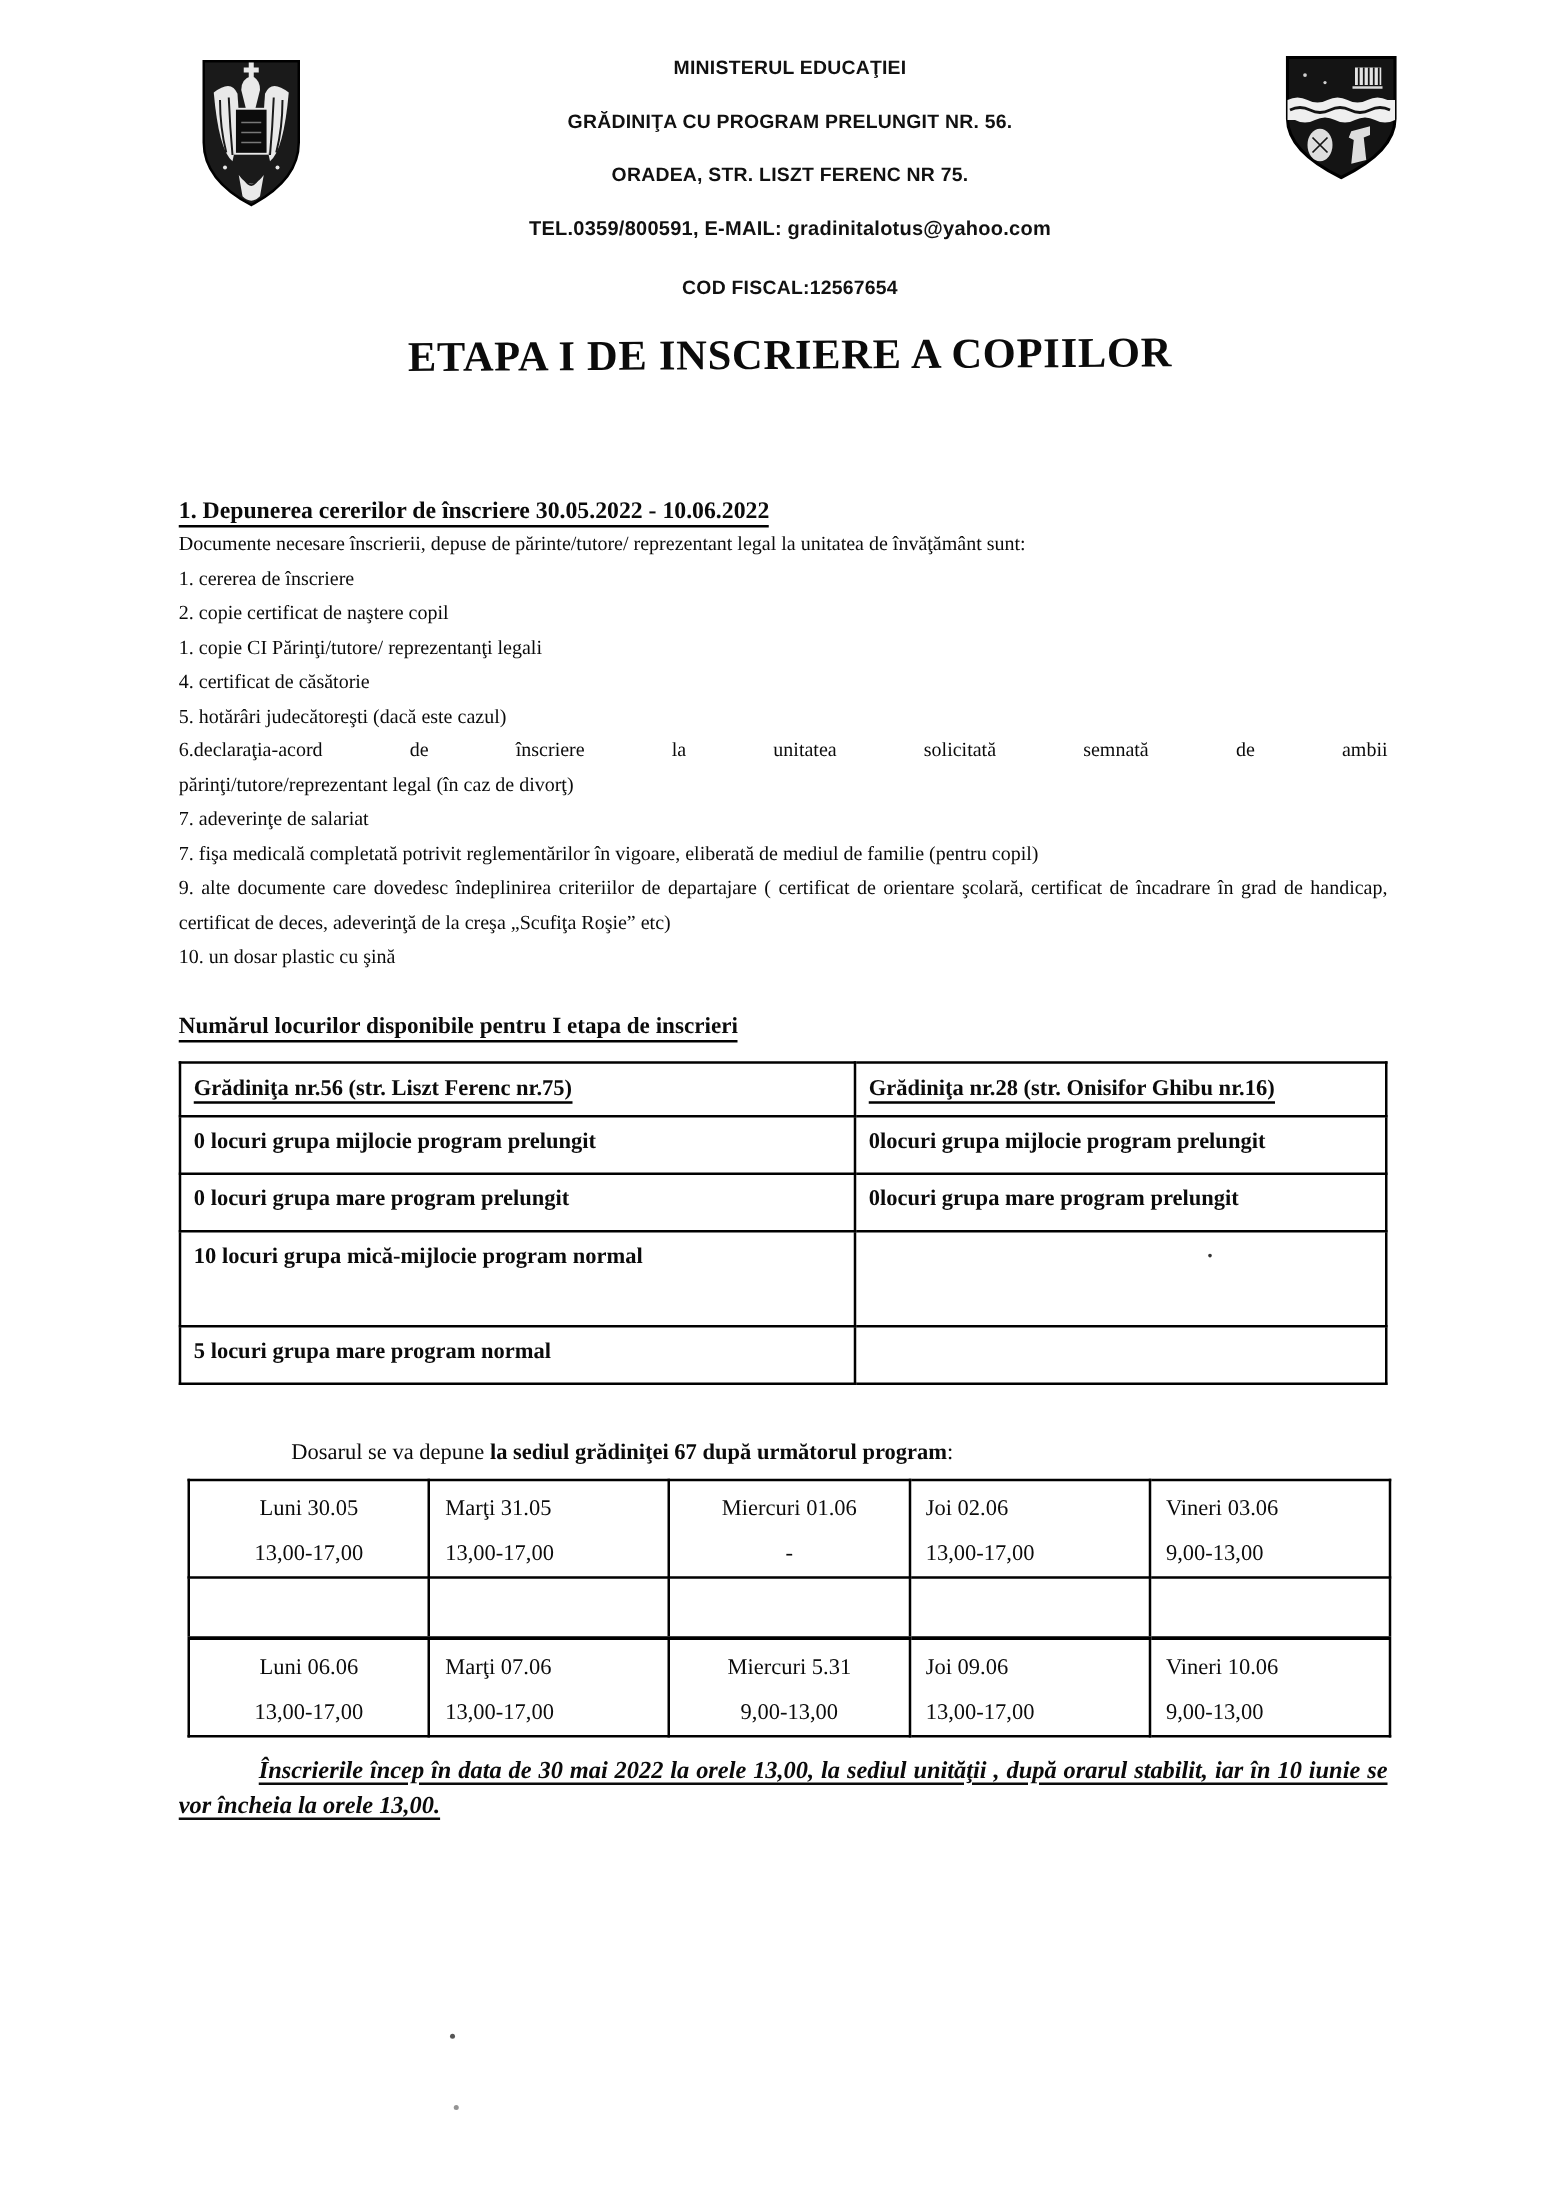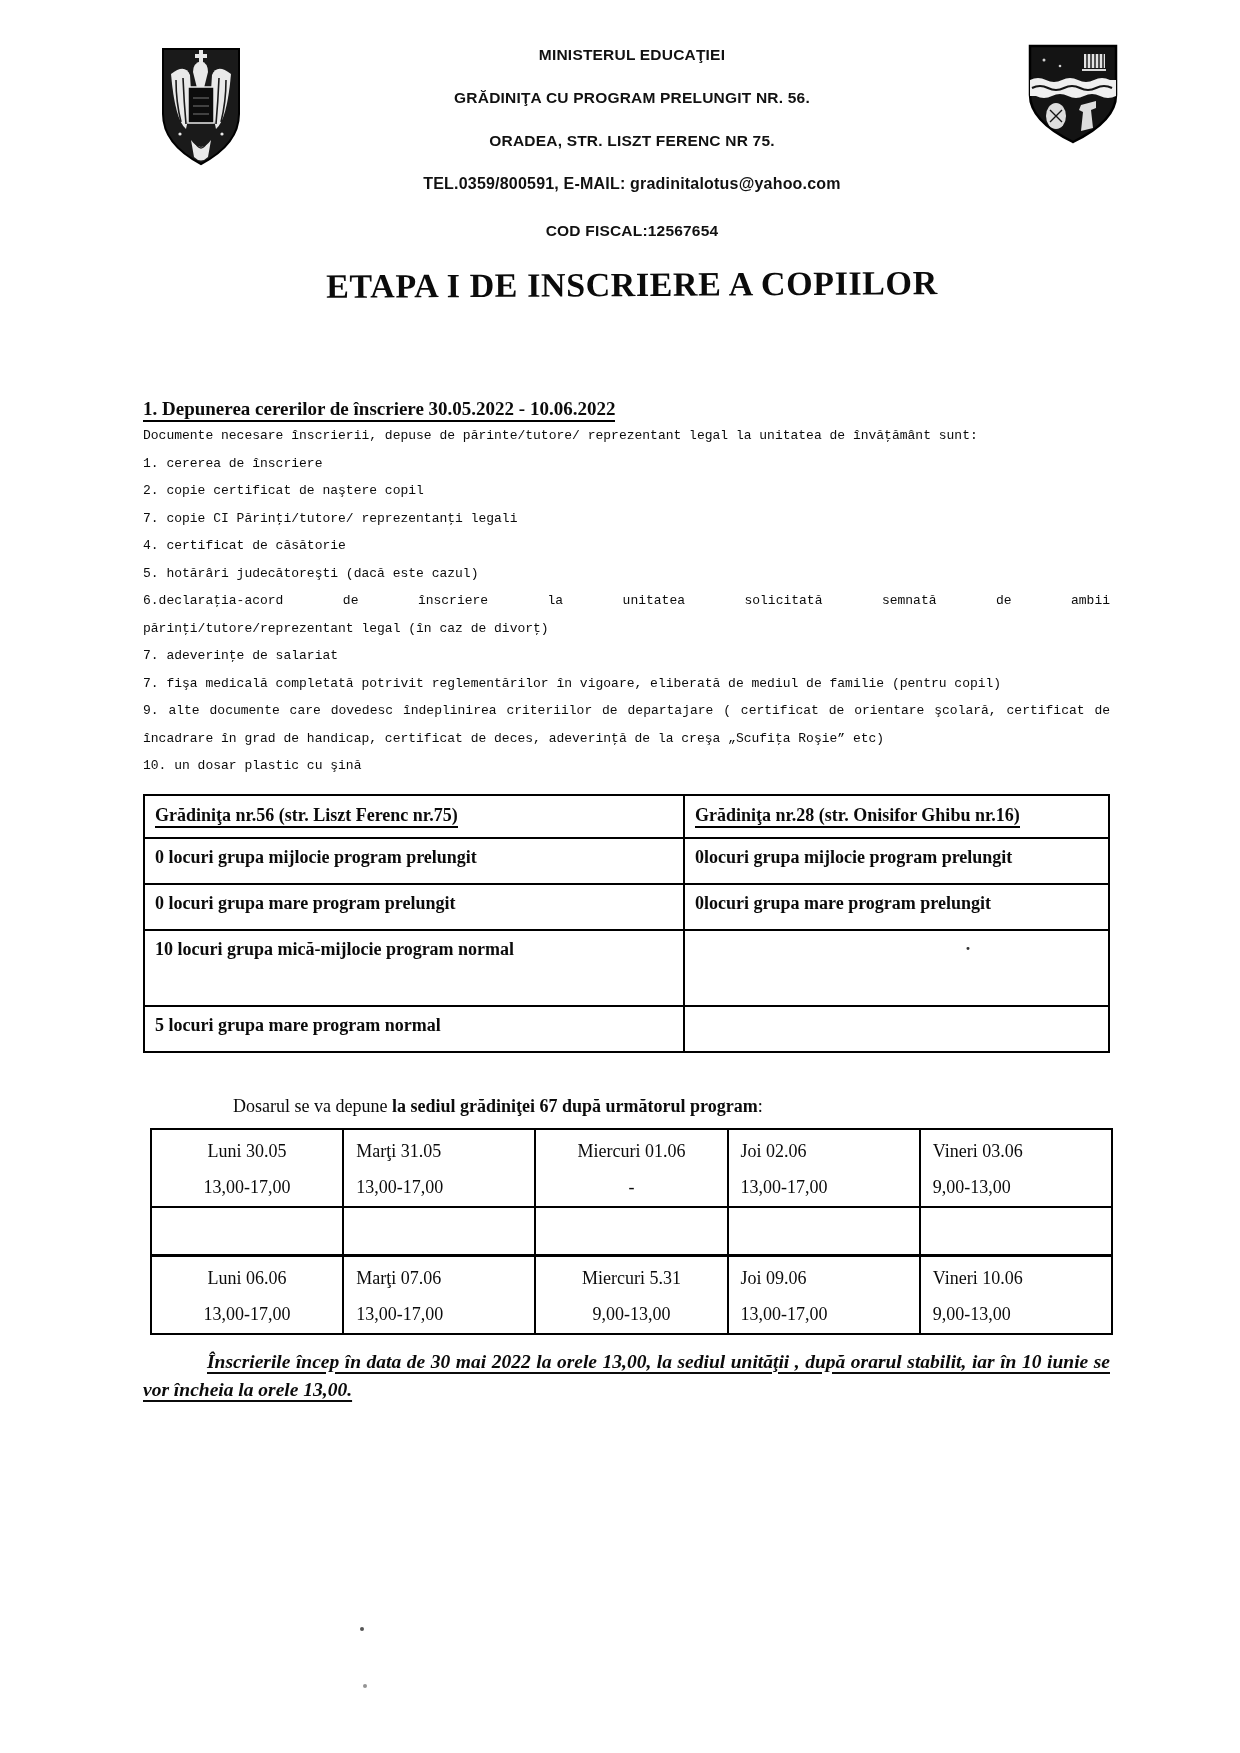--- a/index.html
+++ b/index.html
@@ -12,21 +12,21 @@
   .hline{font-family:"Liberation Sans",sans-serif;font-weight:700;font-size:15.5px;
          letter-spacing:.2px;line-height:18px;margin-bottom:25px;color:#111;}
   .hline.tel{font-size:16px;margin-bottom:29px;}
   
   .title{margin-top:18px;width:1216px;margin-left:24px;text-align:center;
          font-size:34px;font-weight:700;letter-spacing:.6px;line-height:40px;
          transform:rotate(-0.35deg);}
   .content{margin-left:143px;width:967px;}
   .sec-heading{margin-top:90px;font-size:19px;font-weight:700;line-height:27px;}
   .u{border-bottom:2.5px solid #000;padding-bottom:1px;}
-  .bodytext{font-size:13px;line-height:27.5px;font-family:Liberation Mono, monospace;}
+  .bodytext{font-size:16px;line-height:27.5px;}
   .jline{text-align:justify;}
   .forced{text-align:justify;text-align-last:justify;}
   .places-heading{margin-top:28px;font-size:18.5px;}
   table.places{border-collapse:collapse;margin-top:14px;width:967px;table-layout:fixed;}
   table.places td{border:2px solid #000;font-weight:700;font-size:18px;line-height:26px;
                   padding:5px 10px;vertical-align:top;}
   table.places td.c1{width:518px;}
   table.places tr.hdr td{height:30px;padding-top:6px;}
   table.places tr.r td{height:34px;}
   table.places tr.tall td{height:64px;}
@@ -93,31 +93,34 @@
   <div class="content">
 
     <div class="sec-heading">
       <span class="u">1. Depunerea cererilor de înscriere 30.05.2022 - 10.06.2022</span>
     </div>
 
     <div class="bodytext">
       <div class="jline">Documente necesare înscrierii, depuse de părinte/tutore/ reprezentant legal la unitatea de învăţământ sunt:</div>
       <div class="jline">1. cererea de înscriere</div>
       <div class="jline">2. copie certificat de naştere copil</div>
-      <div class="jline">7. copie CI Părinţi/tutore/ reprezentanţi legali</div>
+      <div class="jline">1. copie CI Părinţi/tutore/ reprezentanţi legali</div>
       <div class="jline">4. certificat de căsătorie</div>
       <div class="jline">5. hotărâri judecătoreşti (dacă este cazul)</div>
       <div class="forced">6.declaraţia-acord de înscriere la unitatea solicitată semnată de ambii</div>
       <div class="jline">părinţi/tutore/reprezentant legal (în caz de divorţ)</div>
       <div class="jline">7. adeverinţe de salariat</div>
       <div class="jline">7. fişa medicală completată potrivit reglementărilor în vigoare, eliberată de mediul de familie (pentru copil)</div>
       <div class="jline">9.  alte documente care dovedesc îndeplinirea criteriilor de departajare ( certificat de orientare şcolară, certificat de  încadrare în grad de handicap, certificat de deces, adeverinţă de la creşa „Scufiţa Roşie” etc)</div>
       <div class="jline">10. un dosar plastic cu şină</div>
     </div>
 
+    <div class="sec-heading places-heading">
+      <span class="u">Numărul locurilor disponibile pentru  I etapa de inscrieri</span>
+    </div>
 
     <table class="places">
       <tbody>
           <tr class="hdr">
         <td class="c1"><span class="u">Grădiniţa nr.56 (str. Liszt Ferenc nr.75)</span></td>
         <td><span class="u">Grădiniţa nr.28 (str. Onisifor Ghibu nr.16)</span></td>
       </tr>
       <tr class="r">
         <td class="c1">0  locuri grupa mijlocie program prelungit</td>
         <td>0locuri grupa mijlocie program prelungit</td>

